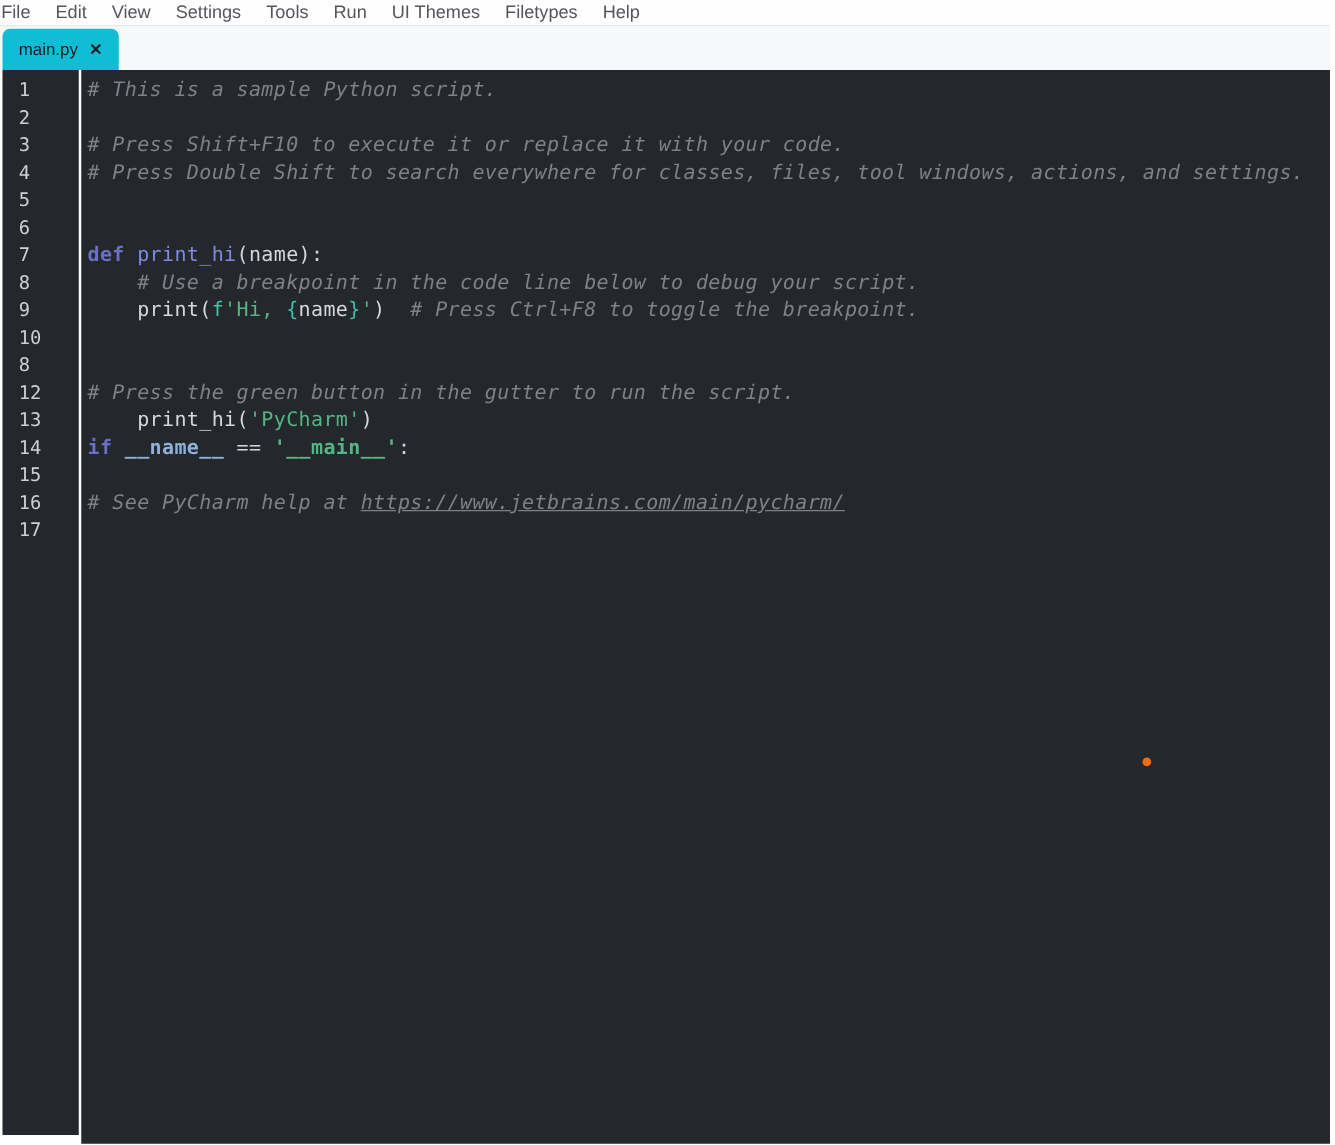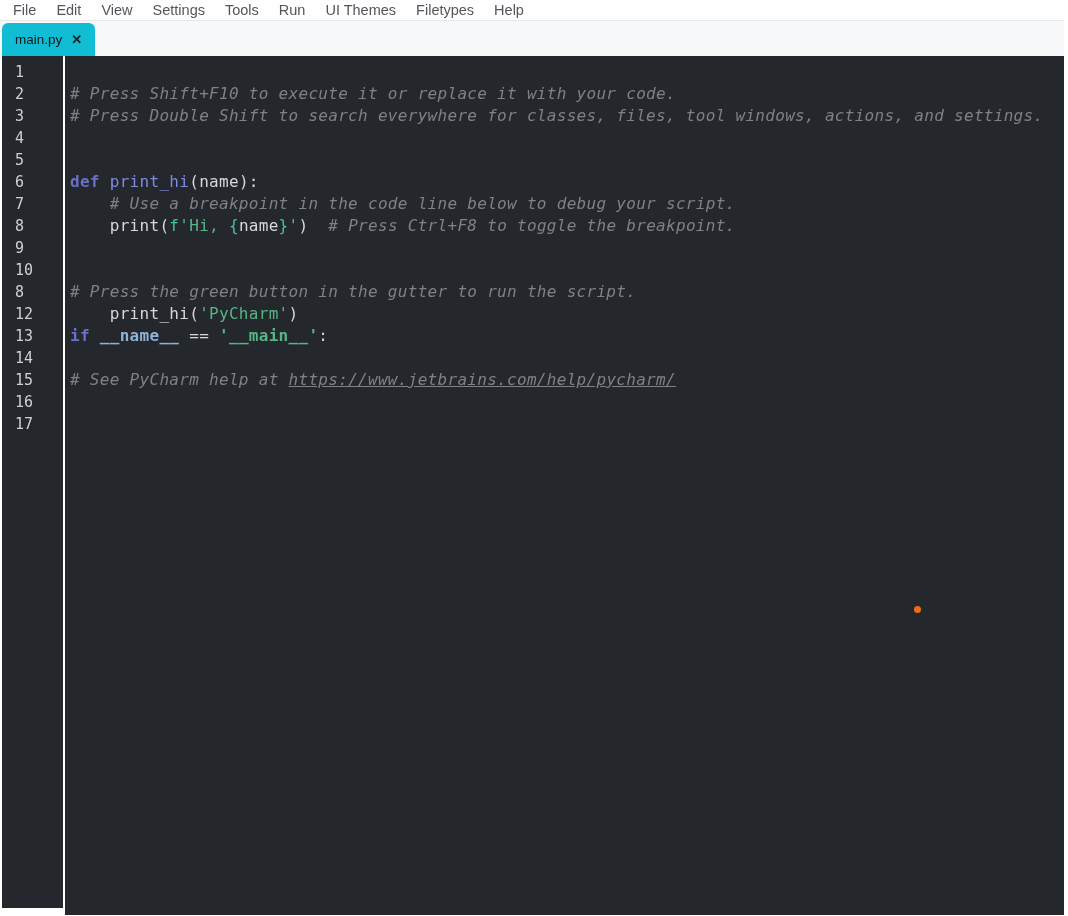--- a/index.html
+++ b/index.html
@@ -9,21 +9,21 @@
     overflow:hidden;
     position:relative;
     font-family:"Liberation Sans", sans-serif;
   }
   
   .menubar{
     height:20px;
     display:flex;
     align-items:center;
     gap:20px;
-    padding-left:13px;
+    padding-left:1px;
     background:#fefefe;
   }
   .menu-item{
     font-size:14.5px;
     color:#54565c;
     cursor:default;
     white-space:nowrap;
   }
   
   .tabbar{
@@ -151,32 +151,33 @@
       <div class="line-number">10</div>
       <div class="line-number">8</div>
       <div class="line-number">12</div>
       <div class="line-number">13</div>
       <div class="line-number">14</div>
       <div class="line-number">15</div>
       <div class="line-number">16</div>
       <div class="line-number">17</div>
     </div>
   <div class="code-pane" id="code">
+      <div class="code-line"><span class="cm"># This is a sample Python script.</span></div>
       <div class="code-line"></div>
       <div class="code-line"><span class="cm"># Press Shift+F10 to execute it or replace it with your code.</span></div>
       <div class="code-line"><span class="cm"># Press Double Shift to search everywhere for classes, files, tool windows, actions, and settings.</span></div>
       <div class="code-line"></div>
       <div class="code-line"></div>
       <div class="code-line"><span class="kw">def</span><span class="pl"> </span><span class="fn">print_hi</span><span class="pl">(name):</span></div>
       <div class="code-line"><span class="pl">    </span><span class="cm"># Use a breakpoint in the code line below to debug your script.</span></div>
       <div class="code-line"><span class="pl">    print(</span><span class="fs">f</span><span class="st">'Hi, </span><span class="fs">{</span><span class="pl">name</span><span class="fs">}</span><span class="st">'</span><span class="pl">)</span><span class="pl">  </span><span class="cm"># Press Ctrl+F8 to toggle the breakpoint.</span></div>
       <div class="code-line"></div>
       <div class="code-line"></div>
       <div class="code-line"><span class="cm"># Press the green button in the gutter to run the script.</span></div>
       <div class="code-line"><span class="pl">    print_hi(</span><span class="st">'PyCharm'</span><span class="pl">)</span></div>
       <div class="code-line"><span class="kw">if</span><span class="pl"> </span><span class="dn">__name__</span><span class="pl"> == </span><span class="st b">'__main__'</span><span class="pl">:</span></div>
       <div class="code-line"></div>
-      <div class="code-line"><span class="cm"># See PyCharm help at </span><span class="cm lk">https://www.jetbrains.com/help/pycharm/</span></div>
+      <div class="code-line"><span class="cm"># See PyCharm help at </span><span class="cm lk">https://www.jetbrains.com/main/pycharm/</span></div>
       <div class="code-line"></div>
     </div>
 </div>
 
 <div class="cursor-dot"></div>
 
 </body></html>

